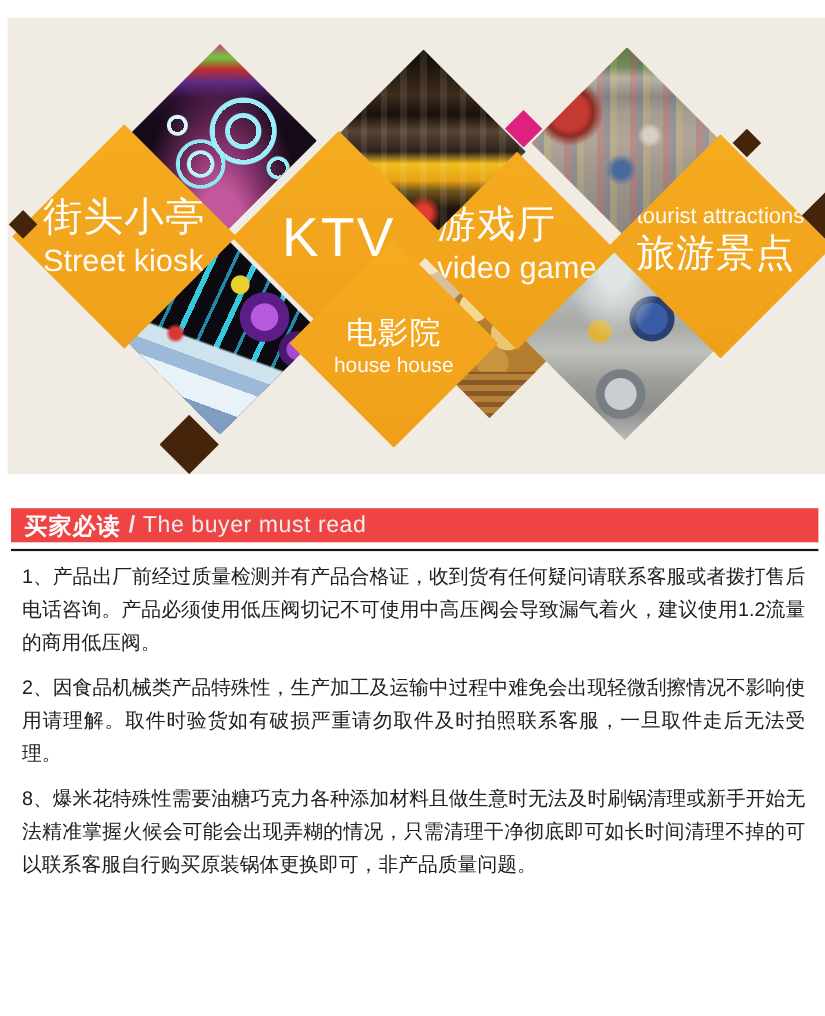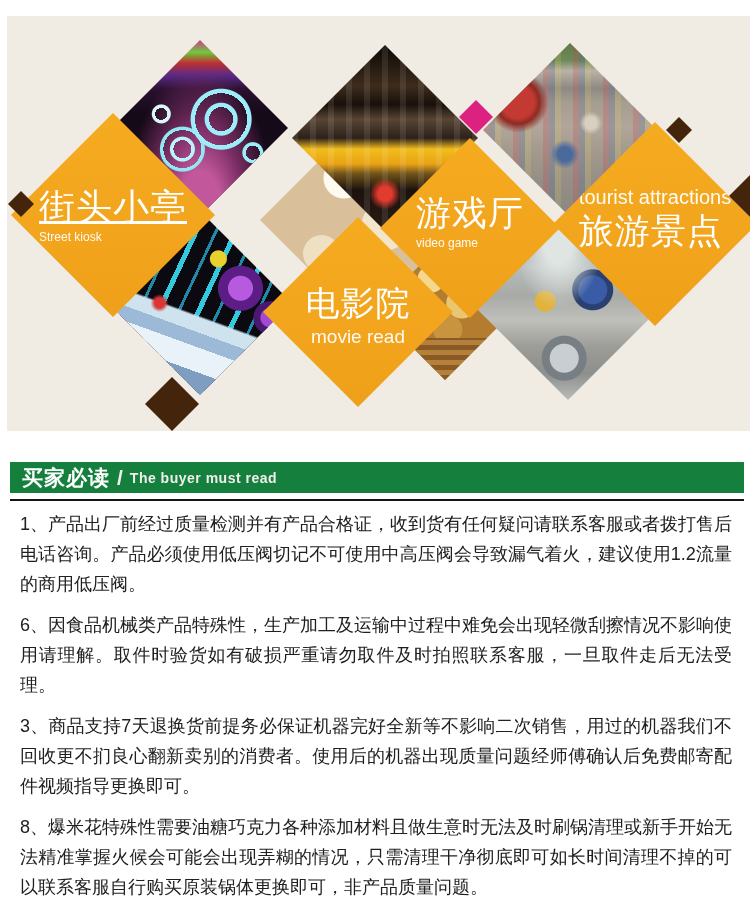--- a/index.html
+++ b/index.html
@@ -77,46 +77,46 @@
   .orange{background:linear-gradient(180deg,#f5ab20,#efa01a);z-index:5;}
   .o-street{left:11px;top:113px;width:204px;height:204px;}
   .o-ktv{left:211px;top:119px;width:194px;height:194px;}
   .o-game{left:380px;top:138px;width:180px;height:180px;}
   .o-tourist{left:553px;top:122px;width:204px;height:204px;}
   .o-cinema{left:263px;top:217px;width:190px;height:190px;}
 
   .lbl{position:absolute;inset:0;display:flex;flex-direction:column;align-items:center;justify-content:center;color:#fff;}
   .lbl-left{text-align:left;}
   .lbl-center{text-align:center;}
-  .zh-36{font-size:36px;line-height:1.15;letter-spacing:1px;text-decoration:underline;}
+  .zh-36{font-size:36px;line-height:1.15;letter-spacing:1px;}
   .zh-35{font-size:35px;line-height:1.15;letter-spacing:1px;}
-  .zh-33{font-size:34px;line-height:1.15;letter-spacing:1px;text-align:center;}
-  .en-20{font-size:12px;line-height:1.2;opacity:.95;margin-top:3px;}
+  .zh-33{font-size:28px;line-height:1.15;letter-spacing:1px;text-align:center;}
+  .en-20{font-size:28px;line-height:1.2;opacity:.95;margin-top:3px;}
   .en-19{font-size:19px;line-height:1.2;opacity:.95;margin-top:3px;}
   .en-17{font-size:20px;line-height:1.2;opacity:.95;margin-bottom:2px;}
   .ktv-txt{font-size:50px;letter-spacing:2px;font-weight:400;}
   .shift-up{transform:translateY(-6px);}
   .shift-dn{transform:translateY(4px);}
 
   
   .accent{z-index:7;}
   .brown{background:#45240c;}
   .pink{background:#dd2181;}
   .b-left{left:8px;top:191px;width:26px;height:26px;}
   .b-bottom{left:145px;top:377px;width:54px;height:54px;}
   .p-mid{left:459px;top:100px;width:34px;height:34px;}
   .b-topright{left:666px;top:117px;width:26px;height:26px;}
   .b-rightedge{left:729px;top:173px;width:46px;height:46px;}
 
   
-  .buyer-bar{position:absolute;left:10px;top:462px;width:734px;height:31px;background:#15803d;
+  .buyer-bar{position:absolute;left:10px;top:462px;width:734px;height:31px;background:#ef4444;
     color:#fff;display:flex;align-items:center;padding-left:12px;box-sizing:border-box;}
   .buyer-bar .zh{font-size:21px;font-weight:bold;letter-spacing:1px;}
   .buyer-bar .sep{font-size:21px;font-weight:bold;margin:0 7px;color:#f2eded;}
-  .buyer-bar .en{font-size:14px;font-weight:700;color:#f2eded;letter-spacing:.5px;}
+  .buyer-bar .en{font-size:21px;font-weight:400;color:#f2eded;letter-spacing:.5px;}
   .buyer-underline{position:absolute;left:10px;top:499px;width:734px;height:2px;background:#151515;}
 
   .notes{position:absolute;left:20px;top:509px;width:712px;color:#202020;}
   .notes p{margin:0 0 11px 0;font-size:18px;line-height:30px;text-align:justify;}
 </style>
 </head>
 <body>
 
 <div class="page">
 
@@ -133,20 +133,25 @@
 
     <div class="dia orange o-street">
       <div class="lbl">
         <div class="lbl-left">
           <div class="zh-36">街头小亭</div>
           <div class="en-20">Street kiosk</div>
         </div>
       </div>
     </div>
 
+    <div class="dia orange o-ktv">
+      <div class="lbl">
+        <div class="ktv-txt">KTV</div>
+      </div>
+    </div>
 
     <div class="dia orange o-game">
       <div class="lbl shift-up">
         <div class="lbl-left">
           <div class="zh-35">游戏厅</div>
           <div class="en-20">video game</div>
         </div>
       </div>
     </div>
 
@@ -156,39 +161,38 @@
           <div class="en-17">tourist attractions</div>
           <div class="zh-35">旅游景点</div>
         </div>
       </div>
     </div>
 
     <div class="dia orange o-cinema">
       <div class="lbl shift-dn">
         <div class="lbl-center">
           <div class="zh-33">电影院</div>
-          <div class="en-19">movie read</div>
+          <div class="en-19">house house</div>
         </div>
       </div>
     </div>
 
     <div class="dia accent brown b-left"></div>
     <div class="dia accent brown b-bottom"></div>
     <div class="dia accent pink p-mid"></div>
     <div class="dia accent brown b-topright"></div>
     <div class="dia accent brown b-rightedge"></div>
   </div>
 
   <div class="buyer-bar">
     <span class="zh">买家必读</span>
     <span class="sep">/</span>
     <span class="en">The buyer must read</span>
   </div>
   <div class="buyer-underline"></div>
 
   <div class="notes">
     <p>1、产品出厂前经过质量检测并有产品合格证，收到货有任何疑问请联系客服或者拨打售后电话咨询。产品必须使用低压阀切记不可使用中高压阀会导致漏气着火，建议使用1.2流量的商用低压阀。</p>
-    <p>6、因食品机械类产品特殊性，生产加工及运输中过程中难免会出现轻微刮擦情况不影响使用请理解。取件时验货如有破损严重请勿取件及时拍照联系客服，一旦取件走后无法受理。</p>
-    <p>3、商品支持7天退换货前提务必保证机器完好全新等不影响二次销售，用过的机器我们不回收更不扪良心翻新卖别的消费者。使用后的机器出现质量问题经师傅确认后免费邮寄配件视频指导更换即可。</p>
+    <p>2、因食品机械类产品特殊性，生产加工及运输中过程中难免会出现轻微刮擦情况不影响使用请理解。取件时验货如有破损严重请勿取件及时拍照联系客服，一旦取件走后无法受理。</p>
     <p>8、爆米花特殊性需要油糖巧克力各种添加材料且做生意时无法及时刷锅清理或新手开始无法精准掌握火候会可能会出现弄糊的情况，只需清理干净彻底即可如长时间清理不掉的可以联系客服自行购买原装锅体更换即可，非产品质量问题。</p>
   </div>
 
 </div>
 
 </body></html>

